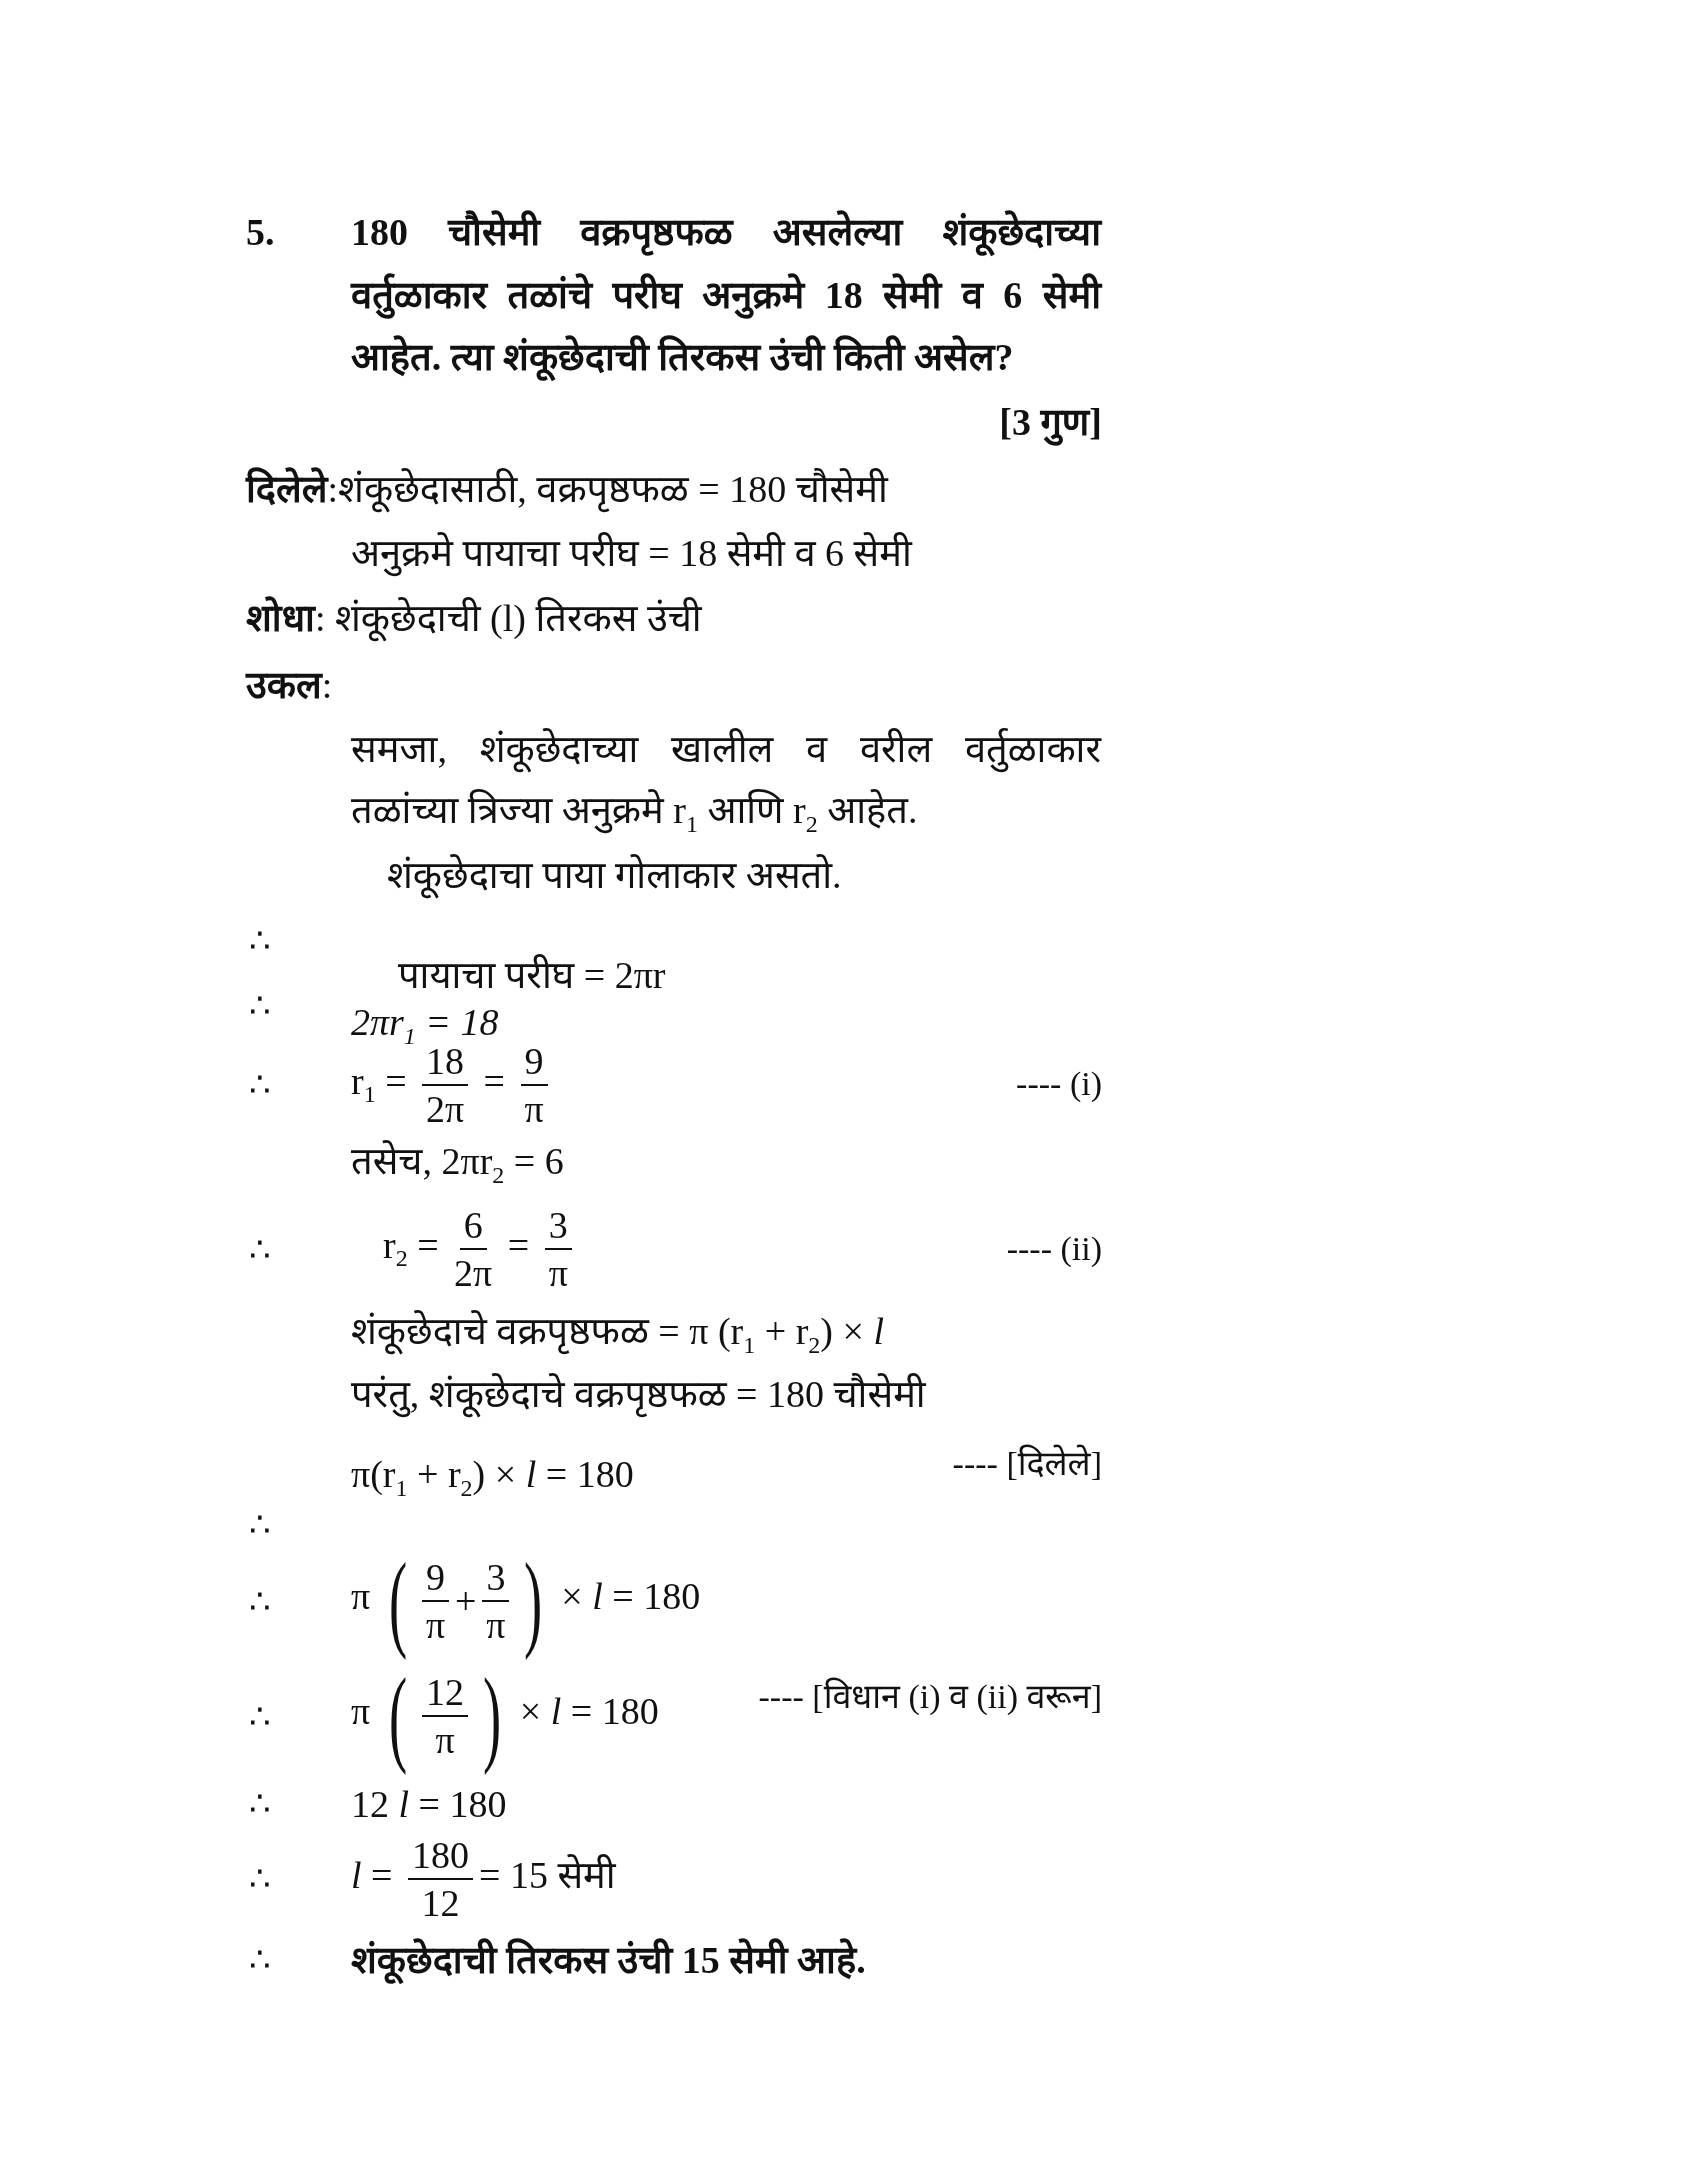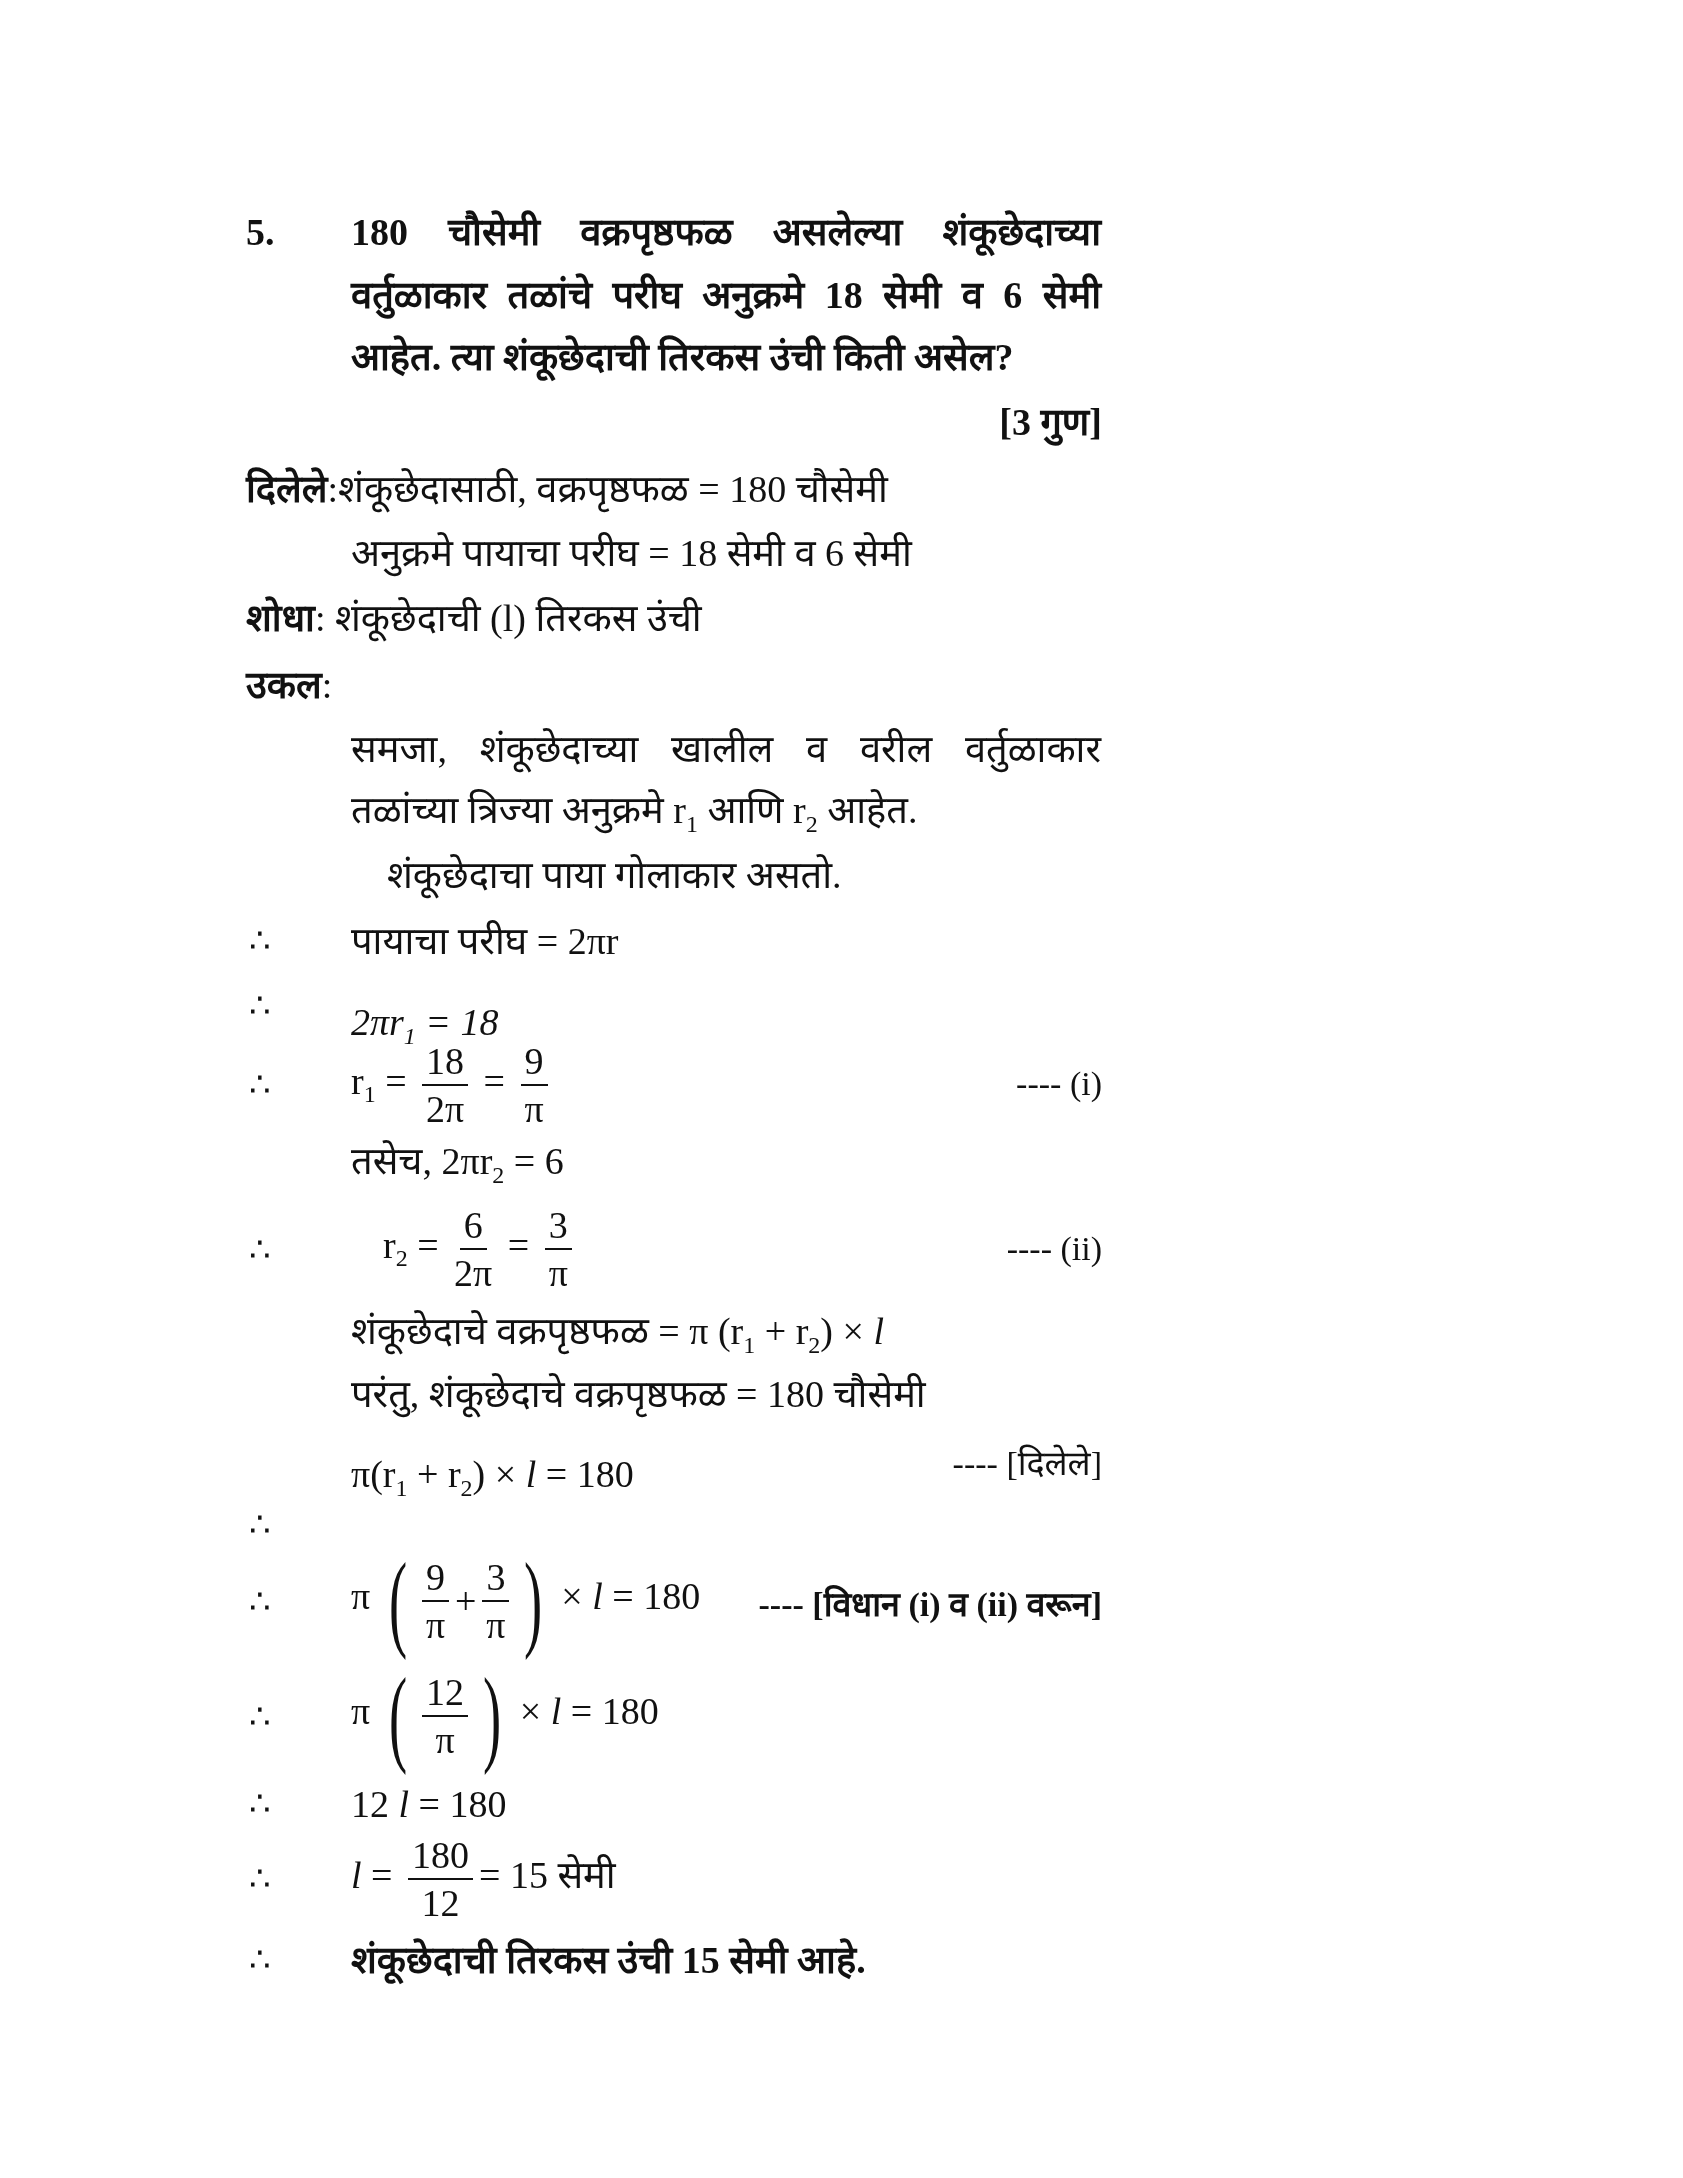--- a/index.html
+++ b/index.html
@@ -64,21 +64,21 @@
   <span>व</span>
   <span>वरील</span>
   <span>वर्तुळाकार</span>
 </div>
 <div class="ln c" style="top:788px;">
   <span>तळांच्या त्रिज्या अनुक्रमे r</span><sub>1</sub><span> आणि r</span><sub>2</sub><span> आहेत.</span>
 </div>
 <div class="ln c" style="top:853px;margin-left:36px;">शंकूछेदाचा पाया गोलाकार असतो.</div>
 
 <div class="ln ther" style="top:919px;">∴</div>
-<div class="ln c" style="top:919px;">पायाचा परीघ = 2πr</div>
+<div class="ln c" style="top:953px;margin-left:47px;">पायाचा परीघ = 2πr</div>
 
 <div class="ln ther" style="top:984px;">∴</div>
 <div class="ln c" style="top:1000px;font-style:italic;">
   <span>2πr</span><sub>1</sub><span> = 18</span>
 </div>
 
 <div class="ln ther" style="top:1063px;">∴</div>
 <div class="ln c" style="top:1038px;">
   <span>r</span><sub>1</sub> =
   <span class="frac">
@@ -131,21 +131,21 @@
         <span class="d">π</span>
       </span>
       <span>+</span>
       <span class="frac">
         <span class="n">3</span>
         <span class="d">π</span>
       </span>
     <span class="p">)</span>
   </span><span> × </span><span class="it">l</span><span> = 180</span>
 </div>
-<div class="tag" style="top:1580px;font-weight:bold;">---- [विधान (i) व (ii) वरून]</div>
+<div class="tag" style="top:1672px;">---- [विधान (i) व (ii) वरून]</div>
 
 <div class="ln ther" style="top:1695px;">∴</div>
 <div class="ln c" style="top:1661px;">
   <span>π</span>
   <span class="paren">
     <span class="p">(</span>
     <span class="frac">
         <span class="n">12</span>
         <span class="d">π</span>
       </span>

